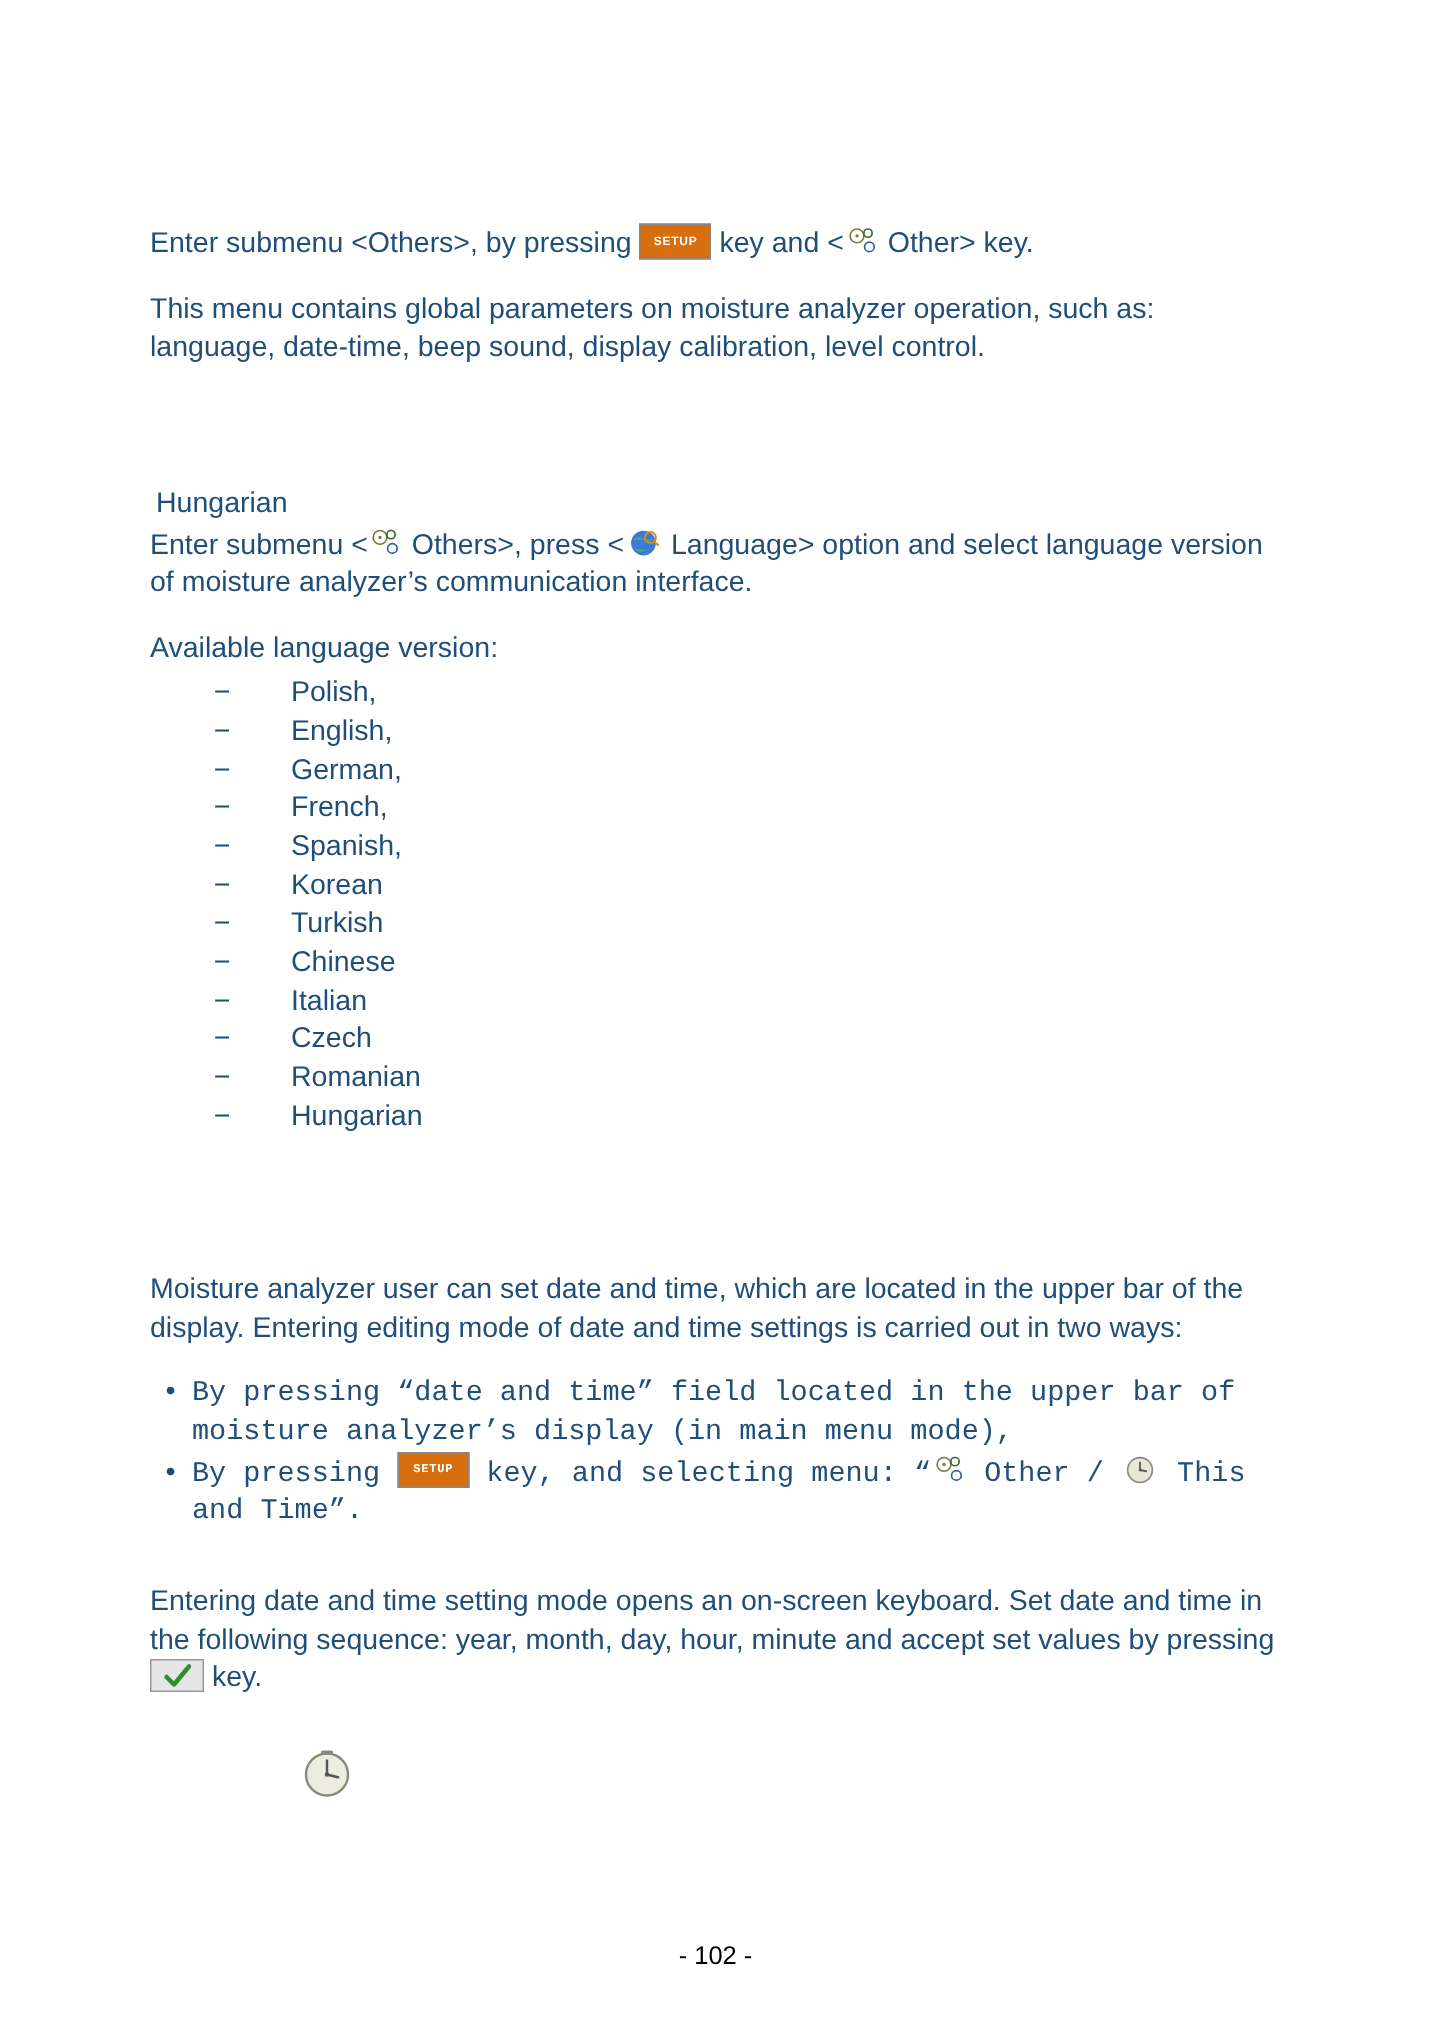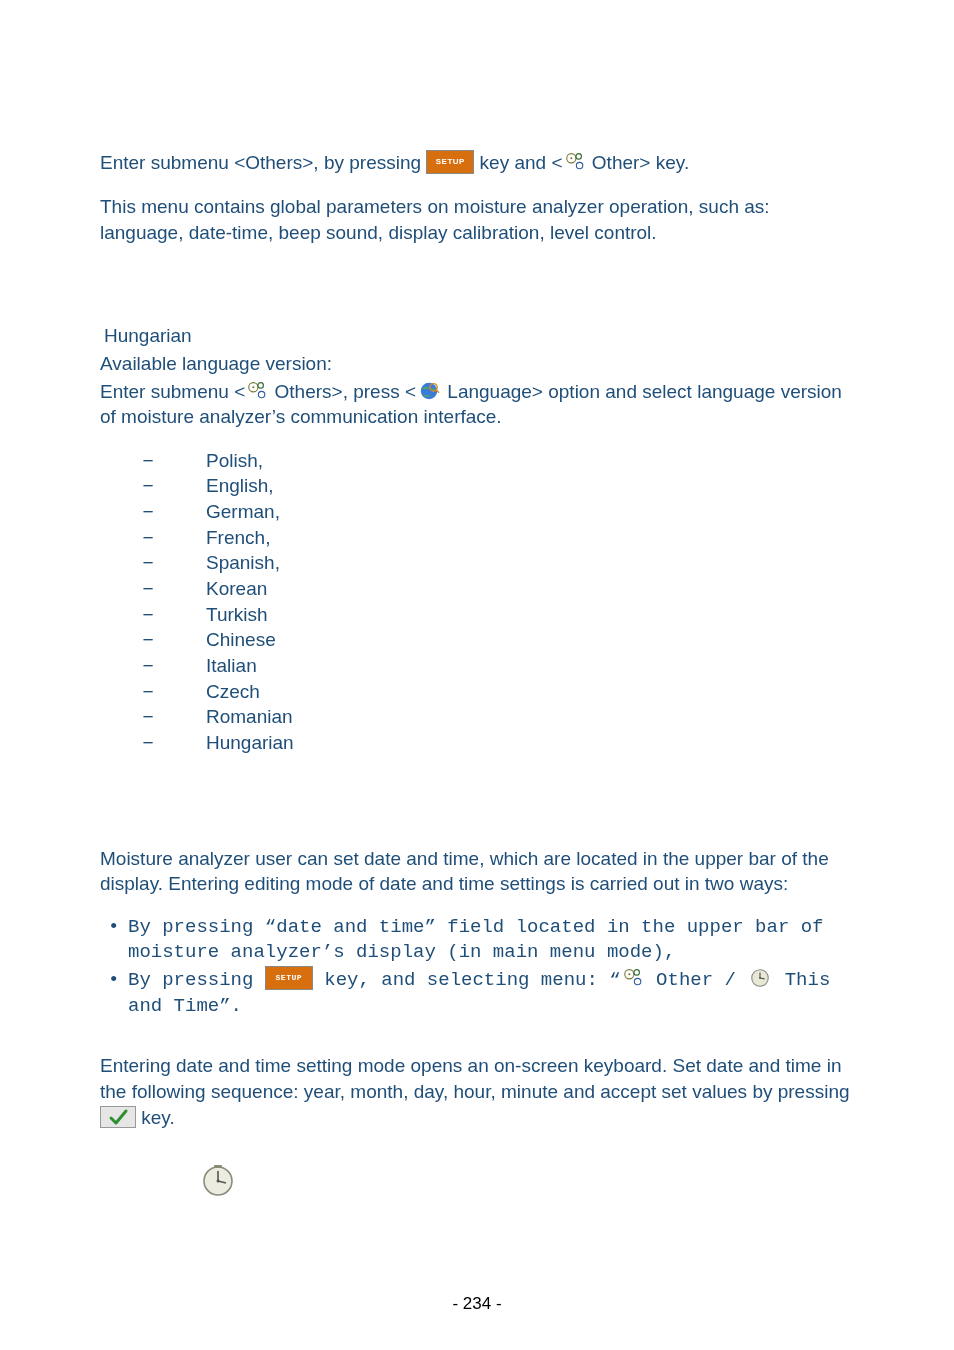--- a/index.html
+++ b/index.html
@@ -111,21 +111,21 @@
     line-height: 1.35;
   }
   .lang-dash {
     width: 36px;
     text-align: center;
     flex: 0 0 36px;
     margin-left: 30px;
     color: #1f4e79;
   }
   .lang-text {
-    margin-left: 40px;
+    margin-left: 28px;
     text-align: center;
   }
   
   .bullet-list {
     margin: 0;
     padding: 0;
     list-style: none;
     font-family: Liberation Mono, monospace;
   }
   .bullet-list li {
@@ -164,37 +164,37 @@
           <circle cx="16" cy="7" r="3" fill="none" stroke="#2f6a2f" stroke-width="1.2"></circle>
           <circle cx="17" cy="17" r="3.5" fill="none" stroke="#2f5aa0" stroke-width="1.2"></circle>
         </svg></span><span> Other&gt; key.</span>
   </p>
 
   <p class="para">This menu contains global parameters on moisture analyzer operation, such as: language, date-time, beep sound, display calibration, level control.</p>
 
   <div class="section-gap"></div>
 
   <p class="proc-label">Hungarian</p>
-
-  <p class="para" style="margin-bottom:2px">Available language version:</p>
 
   <p class="para">
     <span>Enter submenu &lt;</span><span class="icon-gears"><svg viewBox="0 0 24 24">
           <circle cx="8" cy="9" r="5" fill="none" stroke="#7a7a3a" stroke-width="1.2"></circle>
           <circle cx="8" cy="9" r="1.2" fill="#7a7a3a"></circle>
           <circle cx="16" cy="7" r="3" fill="none" stroke="#2f6a2f" stroke-width="1.2"></circle>
           <circle cx="17" cy="17" r="3.5" fill="none" stroke="#2f5aa0" stroke-width="1.2"></circle>
         </svg></span><span> Others&gt;, press &lt;</span><span class="icon-globe"><svg viewBox="0 0 24 24">
           <circle cx="12" cy="12" r="9" fill="#3a7ad8"></circle>
           <path d="M4 10 Q8 6 12 9 Q16 12 20 9" fill="#4caf50"></path>
           <path d="M5 16 Q9 20 14 17" fill="#4caf50"></path>
           <circle cx="17" cy="8" r="4" fill="none" stroke="#d88a1f" stroke-width="1.5"></circle>
           <line x1="20" y1="11" x2="23" y2="14" stroke="#d88a1f" stroke-width="1.5"></line>
         </svg></span><span> Language&gt; option and select language version of moisture analyzer’s communication interface.</span>
   </p>
+
+  <p class="para" style="margin-bottom:2px">Available language version:</p>
 
   <div class="lang-list">
 
   <div class="lang-row">
         <span class="lang-dash">−</span>
         <span class="lang-text">Polish,</span>
       </div>
       <div class="lang-row">
         <span class="lang-dash">−</span>
         <span class="lang-text">English,</span>
@@ -274,14 +274,14 @@
   <span class="icon-clock-big">
     <svg viewBox="0 0 36 34">
       <circle cx="18" cy="18" r="14" fill="#ecece0" stroke="#8a8a7a" stroke-width="1.6"></circle>
       <line x1="18" y1="18" x2="18" y2="8" stroke="#555" stroke-width="1.6"></line>
       <line x1="18" y1="18" x2="26" y2="20" stroke="#555" stroke-width="1.6"></line>
       <circle cx="18" cy="18" r="1.5" fill="#555"></circle>
       <rect x="14" y="2" width="8" height="3" rx="1" fill="#8a8a7a"></rect>
     </svg>
   </span>
 
-  <div class="footer">- 234 -</div>
+  <div class="footer">- 102 -</div>
 </div>
 
 </body></html>

